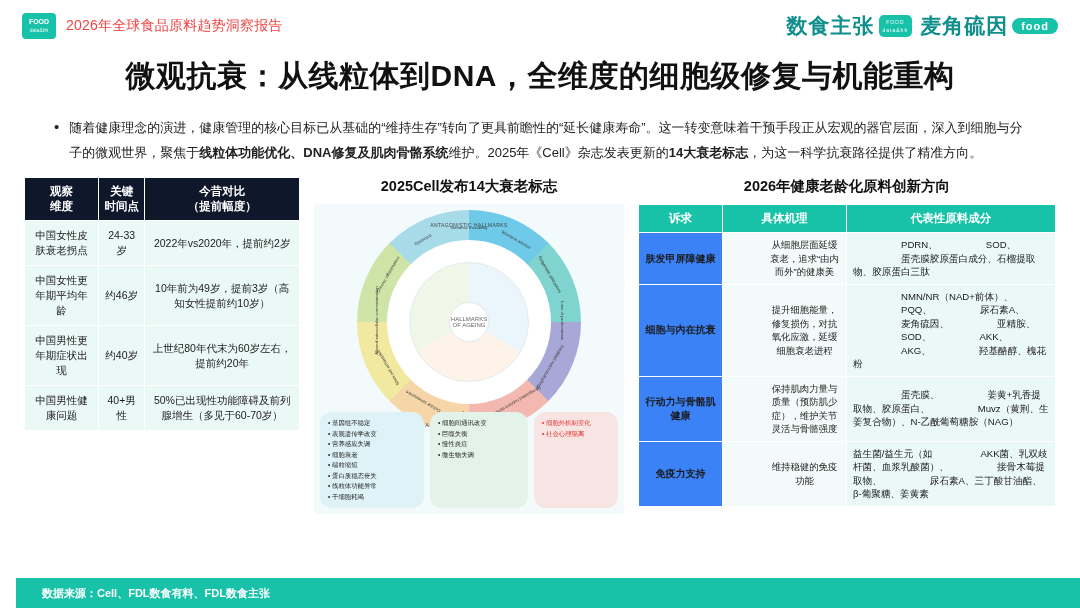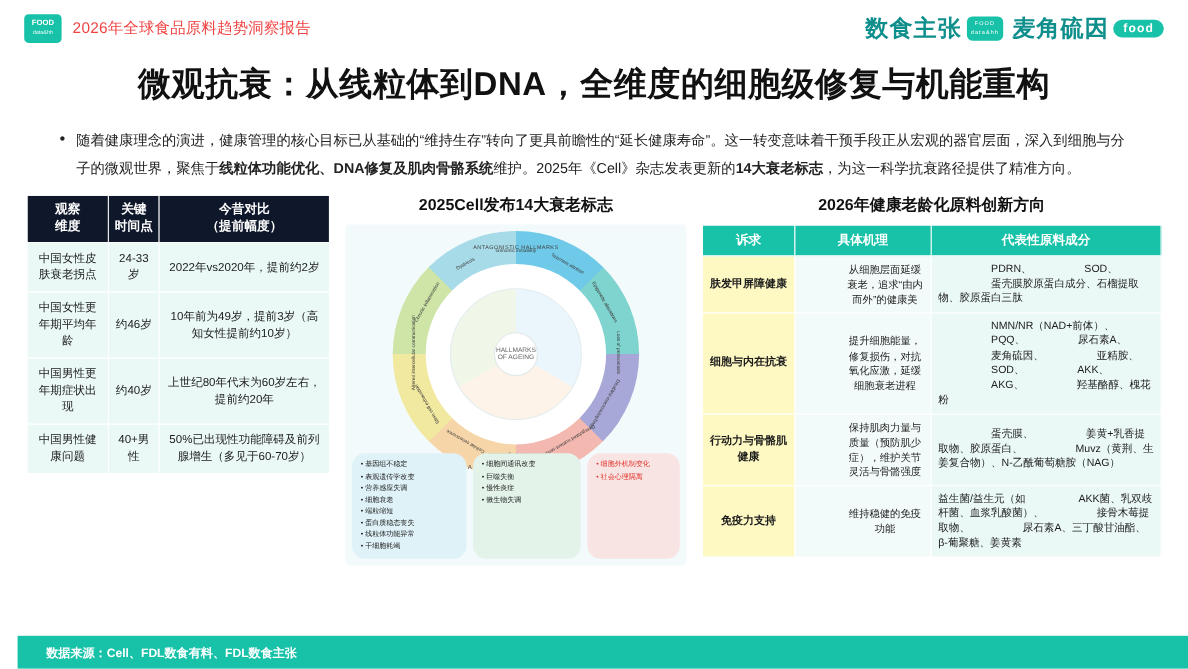--- a/index.html
+++ b/index.html
@@ -239,21 +239,21 @@
     border: 1px solid #fff;
   }
   .tbl-right td {
     border: 1px solid #fff;
     padding: 5px 6px;
     font-size: 9.6px;
     line-height: 13.5px;
     vertical-align: middle;
   }
   .tbl-right td.c1 {
-    background: #fef9c3;
+    background: #3b82f6;
     font-weight: bold;
     text-align: center;
     width: 84px;
     font-size: 10px;
   }
   .tbl-right td.c2 {
     background: #f3fbfa;
     width: 124px;
     text-align: center;
     font-size: 9.4px;

